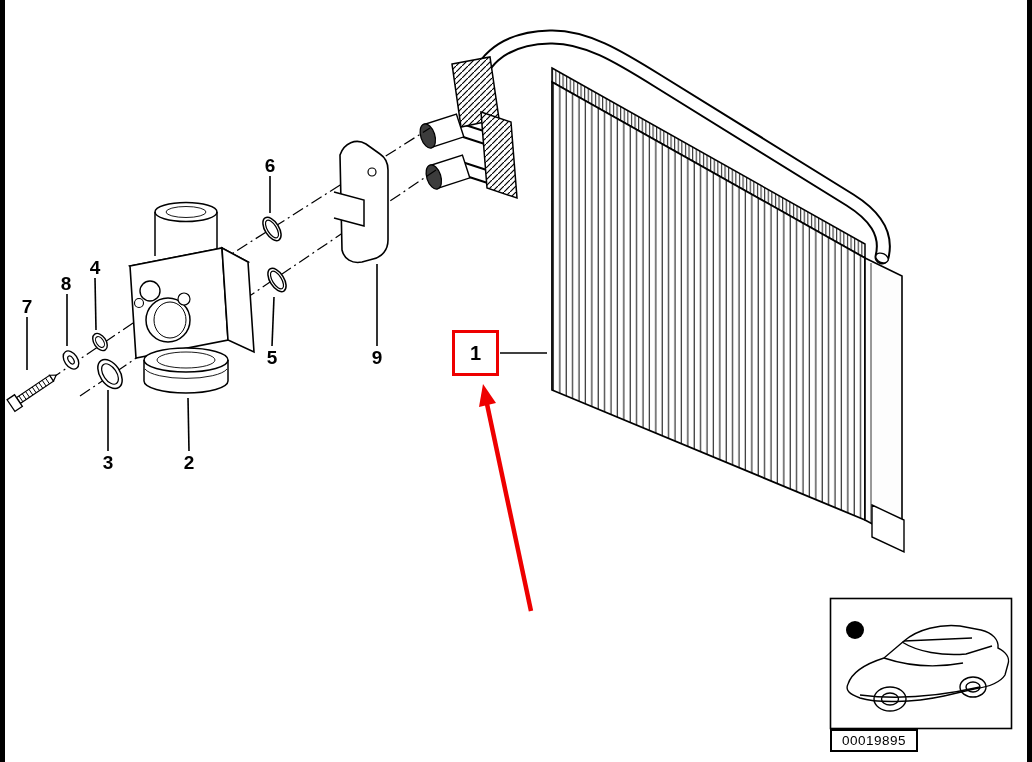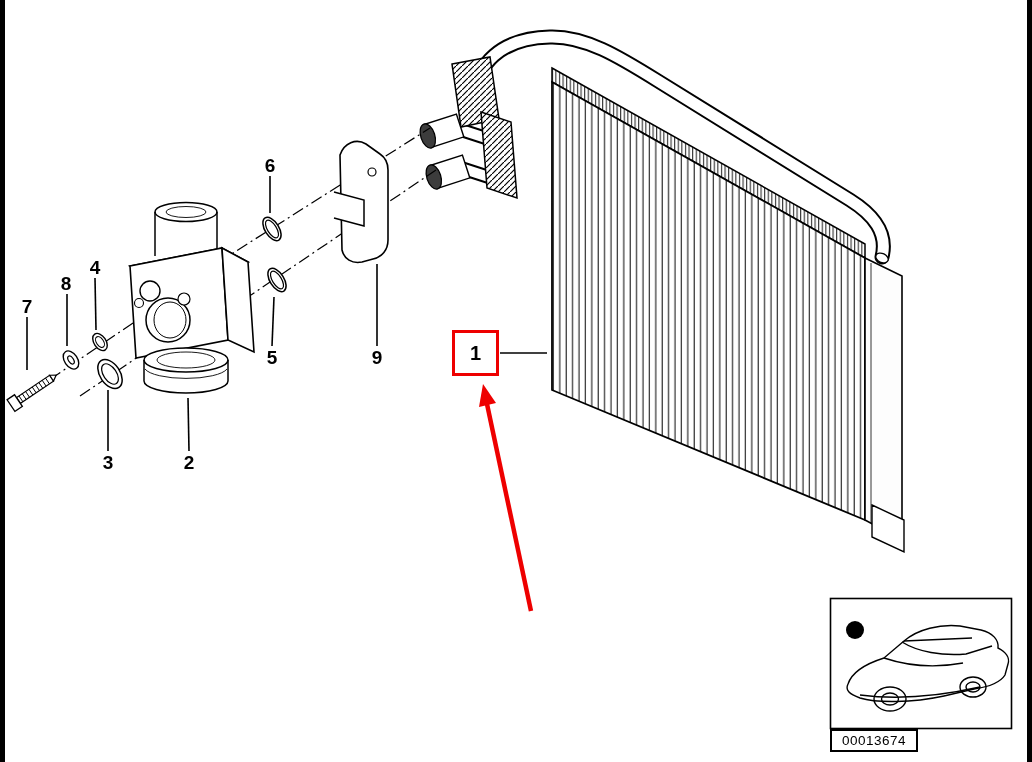--- a/index.html
+++ b/index.html
@@ -187,17 +187,17 @@
   <div class="red-box">1</div>
   <div class="callout" style="left:189px;top:462px">2</div>
   <div class="callout" style="left:108px;top:462px">3</div>
   <div class="callout" style="left:95px;top:267px">4</div>
   <div class="callout" style="left:272px;top:357px">5</div>
   <div class="callout" style="left:270px;top:165px">6</div>
   <div class="callout" style="left:27px;top:306px">7</div>
   <div class="callout" style="left:66px;top:283px">8</div>
   <div class="callout" style="left:377px;top:357px">9</div>
 
-  <div class="plate">00013674</div>
+  <div class="plate">00019895</div>
 
   <div class="edge left"></div>
   <div class="edge right"></div>
 </div>
 
 </body></html>

